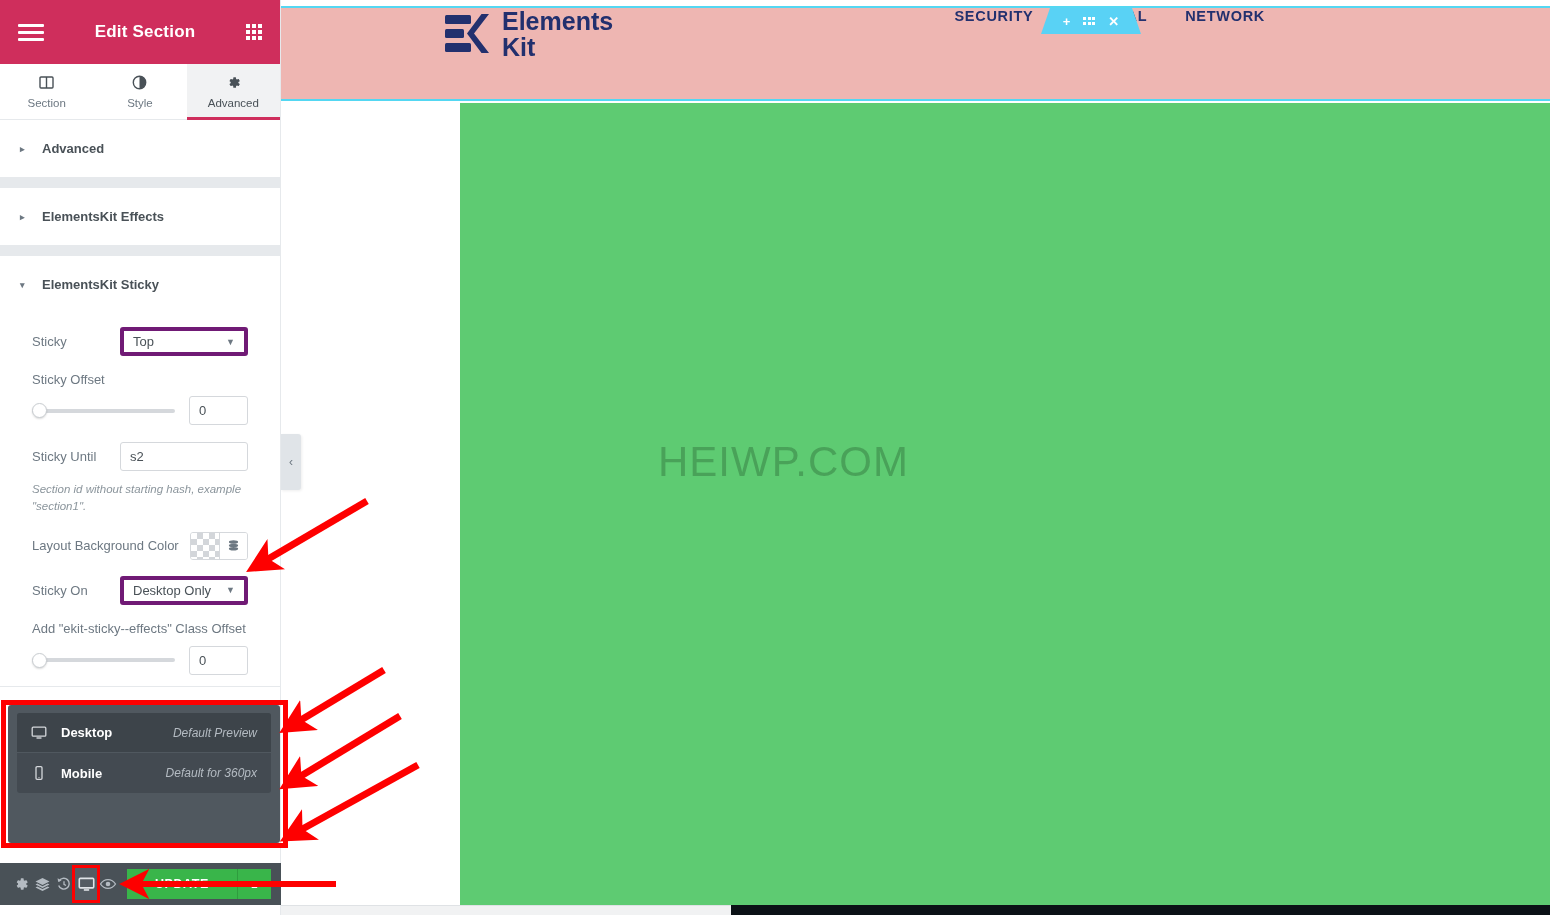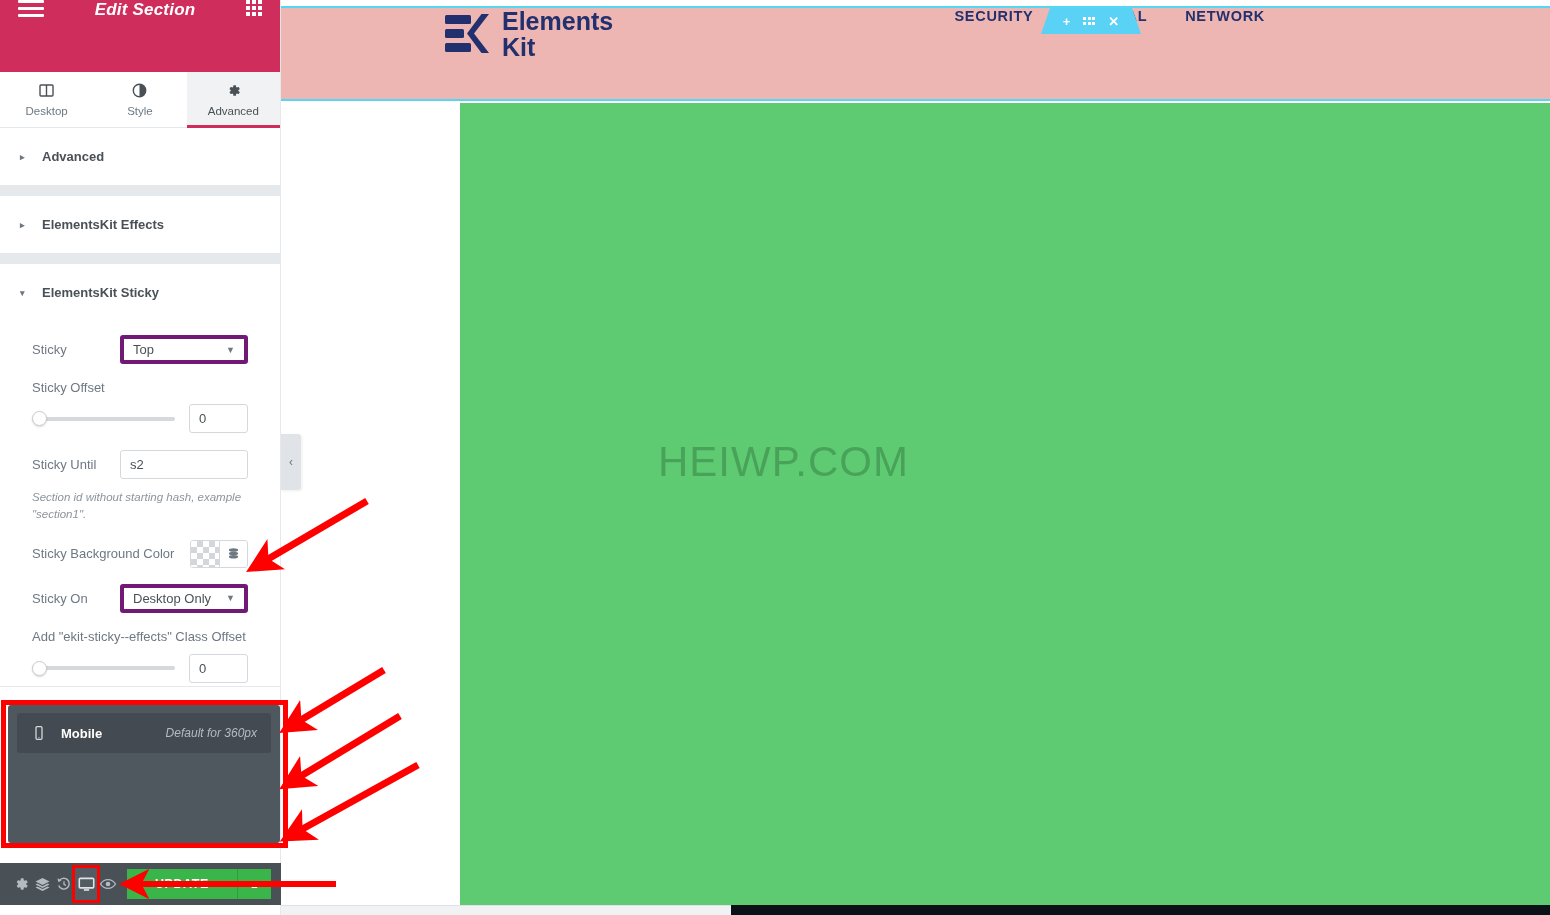--- a/index.html
+++ b/index.html
@@ -13,24 +13,23 @@
 
   
   #panel {
     position: absolute; left: 0; top: 0;
     width: 281px; height: 915px;
     background: #ffffff;
     border-right: 1px solid #e6e9ec;
     z-index: 30;
   }
   .panel-header {
-    height: 72px; background: #cf2e5c;
-    display: flex; align-items: flex-start; justify-content: space-between;
+    height: 64px; background: #cf2e5c;
+    display: flex; align-items: center; justify-content: space-between;
     padding: 0 18px;
-    font-style: italic;
   }
   .panel-title {
     color: #fff; font-size: 17px; font-weight: bold;
     letter-spacing: .2px; flex: 1; text-align: center;
   }
   .hamburger { width: 26px; display: flex; flex-direction: column; gap: 4px; cursor: pointer; }
   .hamburger i { display: block; height: 3px; background: #fff; border-radius: 1px; }
   .grid-icon { display: grid; grid-template-columns: repeat(3, 4px); grid-template-rows: repeat(3, 4px);
     gap: 2px; cursor: pointer; }
   .grid-icon i { background: #fff; display:block; width:4px; height:4px; }
@@ -278,21 +277,21 @@
     </div>
 
     <div class="panel-tabs">
       <div class="ptab">
         <span class="ticon">
           <svg width="15" height="15" viewBox="0 0 15 15">
               <rect x="1" y="2" width="13" height="11" rx="1" fill="none" stroke="#495157" stroke-width="1.4"></rect>
               <line x1="7.5" y1="2" x2="7.5" y2="13" stroke="#495157" stroke-width="1.4"></line>
             </svg>
         </span>
-        <span>Desktop</span>
+        <span>Section</span>
       </div>
       <div class="ptab">
         <span class="ticon">
           <svg width="15" height="15" viewBox="0 0 15 15">
               <circle cx="7.5" cy="7.5" r="6.2" fill="none" stroke="#495157" stroke-width="1.4"></circle>
               <path d="M7.5 1.3 A6.2 6.2 0 0 1 7.5 13.7 Z" fill="#495157"></path>
             </svg>
         </span>
         <span>Style</span>
       </div>
@@ -351,21 +350,21 @@
         </div>
 
         <div class="row">
           <div class="lbl">Sticky Until</div>
           <div class="txtin">s2</div>
         </div>
 
         <div class="hint">Section id without starting hash, example "section1".</div>
 
         <div class="row">
-          <div class="lbl" style="width:auto;flex:1">Sticky Background Color</div>
+          <div class="lbl" style="width:auto;flex:1">Layout Background Color</div>
           <div class="colorgrp">
             <div class="swatch"></div>
             <div class="dbbtn">
               <svg width="13" height="13" viewBox="0 0 14 14">
                 <ellipse cx="7" cy="3.2" rx="5" ry="1.9" fill="#6d7882"></ellipse>
                 <ellipse cx="7" cy="6.9" rx="5" ry="1.9" fill="#6d7882"></ellipse>
                 <ellipse cx="7" cy="10.6" rx="5" ry="1.9" fill="#6d7882"></ellipse>
               </svg>
             </div>
           </div>
@@ -395,20 +394,30 @@
     <div class="acc-sep"></div>
 
     <div class="motion-head">
       <span class="caret">▸</span>
       <span>Motion Effects</span>
     </div>
   </div>
 
   <div id="resp-popup">
     <div class="resp-inner">
+      <div class="resp-item active">
+        <span class="ricon">
+          <svg width="16" height="16" viewBox="0 0 16 16">
+              <rect x="1.2" y="2.2" width="13.6" height="9" rx="1" fill="none" stroke="#d5d8dc" stroke-width="1.3"></rect>
+              <rect x="5.5" y="12.3" width="5" height="1.4" fill="#d5d8dc"></rect>
+            </svg>
+        </span>
+        <span class="rname">Desktop</span>
+        <span class="rnote">Default Preview</span>
+      </div>
       <div class="resp-item">
         <span class="ricon">
           <svg width="16" height="16" viewBox="0 0 16 16">
               <rect x="5" y="1.6" width="6" height="12.8" rx="1.1" fill="none" stroke="#d5d8dc" stroke-width="1.3"></rect>
               <circle cx="8" cy="12.6" r=".6" fill="#d5d8dc"></circle>
             </svg>
         </span>
         <span class="rname">Mobile</span>
         <span class="rnote">Default for 360px</span>
       </div>

